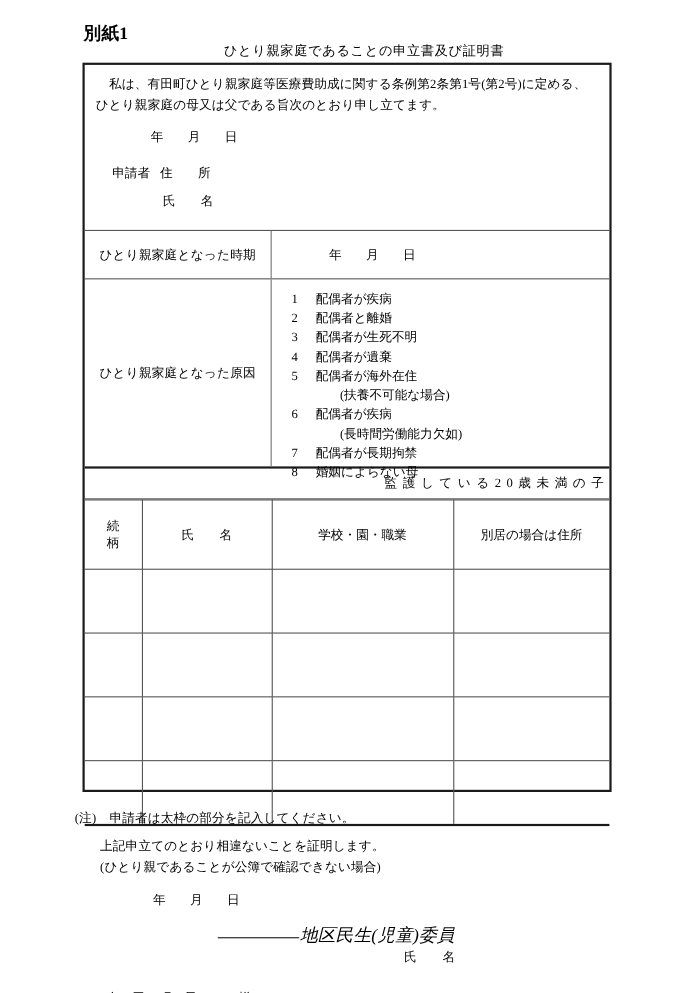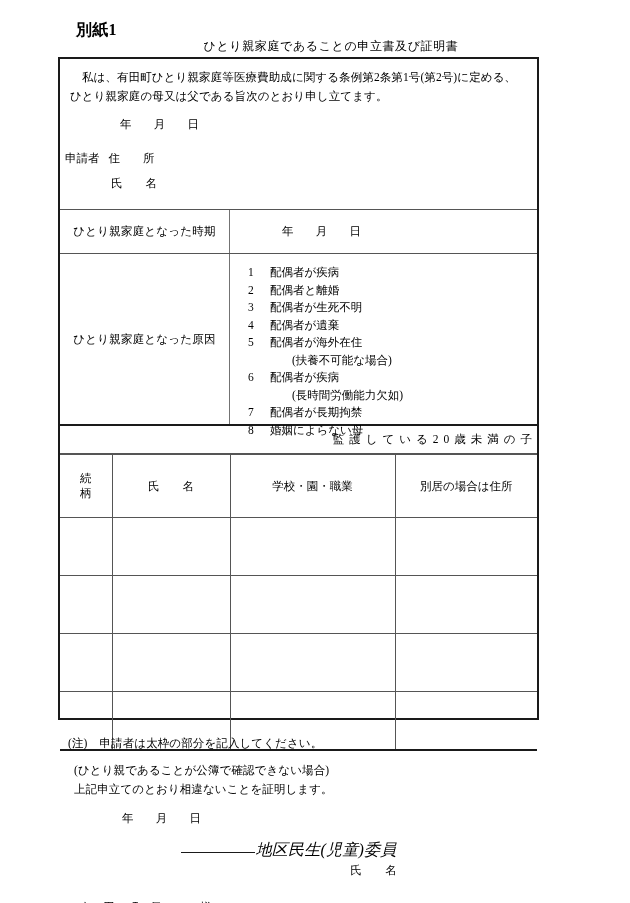--- a/index.html
+++ b/index.html
@@ -38,21 +38,21 @@
     top: 38px;
     width: 630px;
     text-align: center;
     font-size: 12px;
     letter-spacing: 0.6px;
   }
 
   
   .frame {
     position: absolute;
-    left: 58px;
+    left: 75px;
     top: 57px;
     width: 481px;
     height: 663px;
     border: 2px solid #1a1a1a;
     box-sizing: border-box;
   }
 
   .row {
     position: relative;
     box-sizing: border-box;
@@ -73,21 +73,21 @@
     font-size: 11.5px;
     padding: 11px 0 0 60px;
     letter-spacing: 0.2px;
   }
   .sp-wide { display: inline-block; width: 22px; }
   .sp-mid  { display: inline-block; width: 16px; }
   .sp-sm   { display: inline-block; width: 9px; }
 
   .applicant {
     font-size: 11.5px;
-    padding: 14px 0 0 5px;
+    padding: 14px 0 0 25px;
     line-height: 25px;
   }
   .applicant .ind { display: inline-block; width: 46px; }
 
   
   .split { display: flex; }
   .cell-label {
     width: 170px;
     box-sizing: border-box;
     border-right: 1px solid #737373;
@@ -283,22 +283,22 @@
               <td class="c2"></td>
               <td class="c3"></td>
               <td></td>
             </tr>
           </tbody>
       </table>
     </div>
 
     <div class="row">
       <div class="cert">
+        <div>上記申立てのとおり相違ないことを証明します。</div>
         <div>(ひとり親であることが公簿で確認できない場合)</div>
-        <div>上記申立てのとおり相違ないことを証明します。</div>
       </div>
       <div class="cert-date">
         <span>年</span><span class="sp-wide"></span><span>月</span><span class="sp-wide"></span><span>日</span>
       </div>
       <div class="minsei">
         <span class="blank-line"></span><span>地区民生(児童)委員</span>
       </div>
       <div class="minsei-name">
         <span>氏　　名</span>
       </div>

